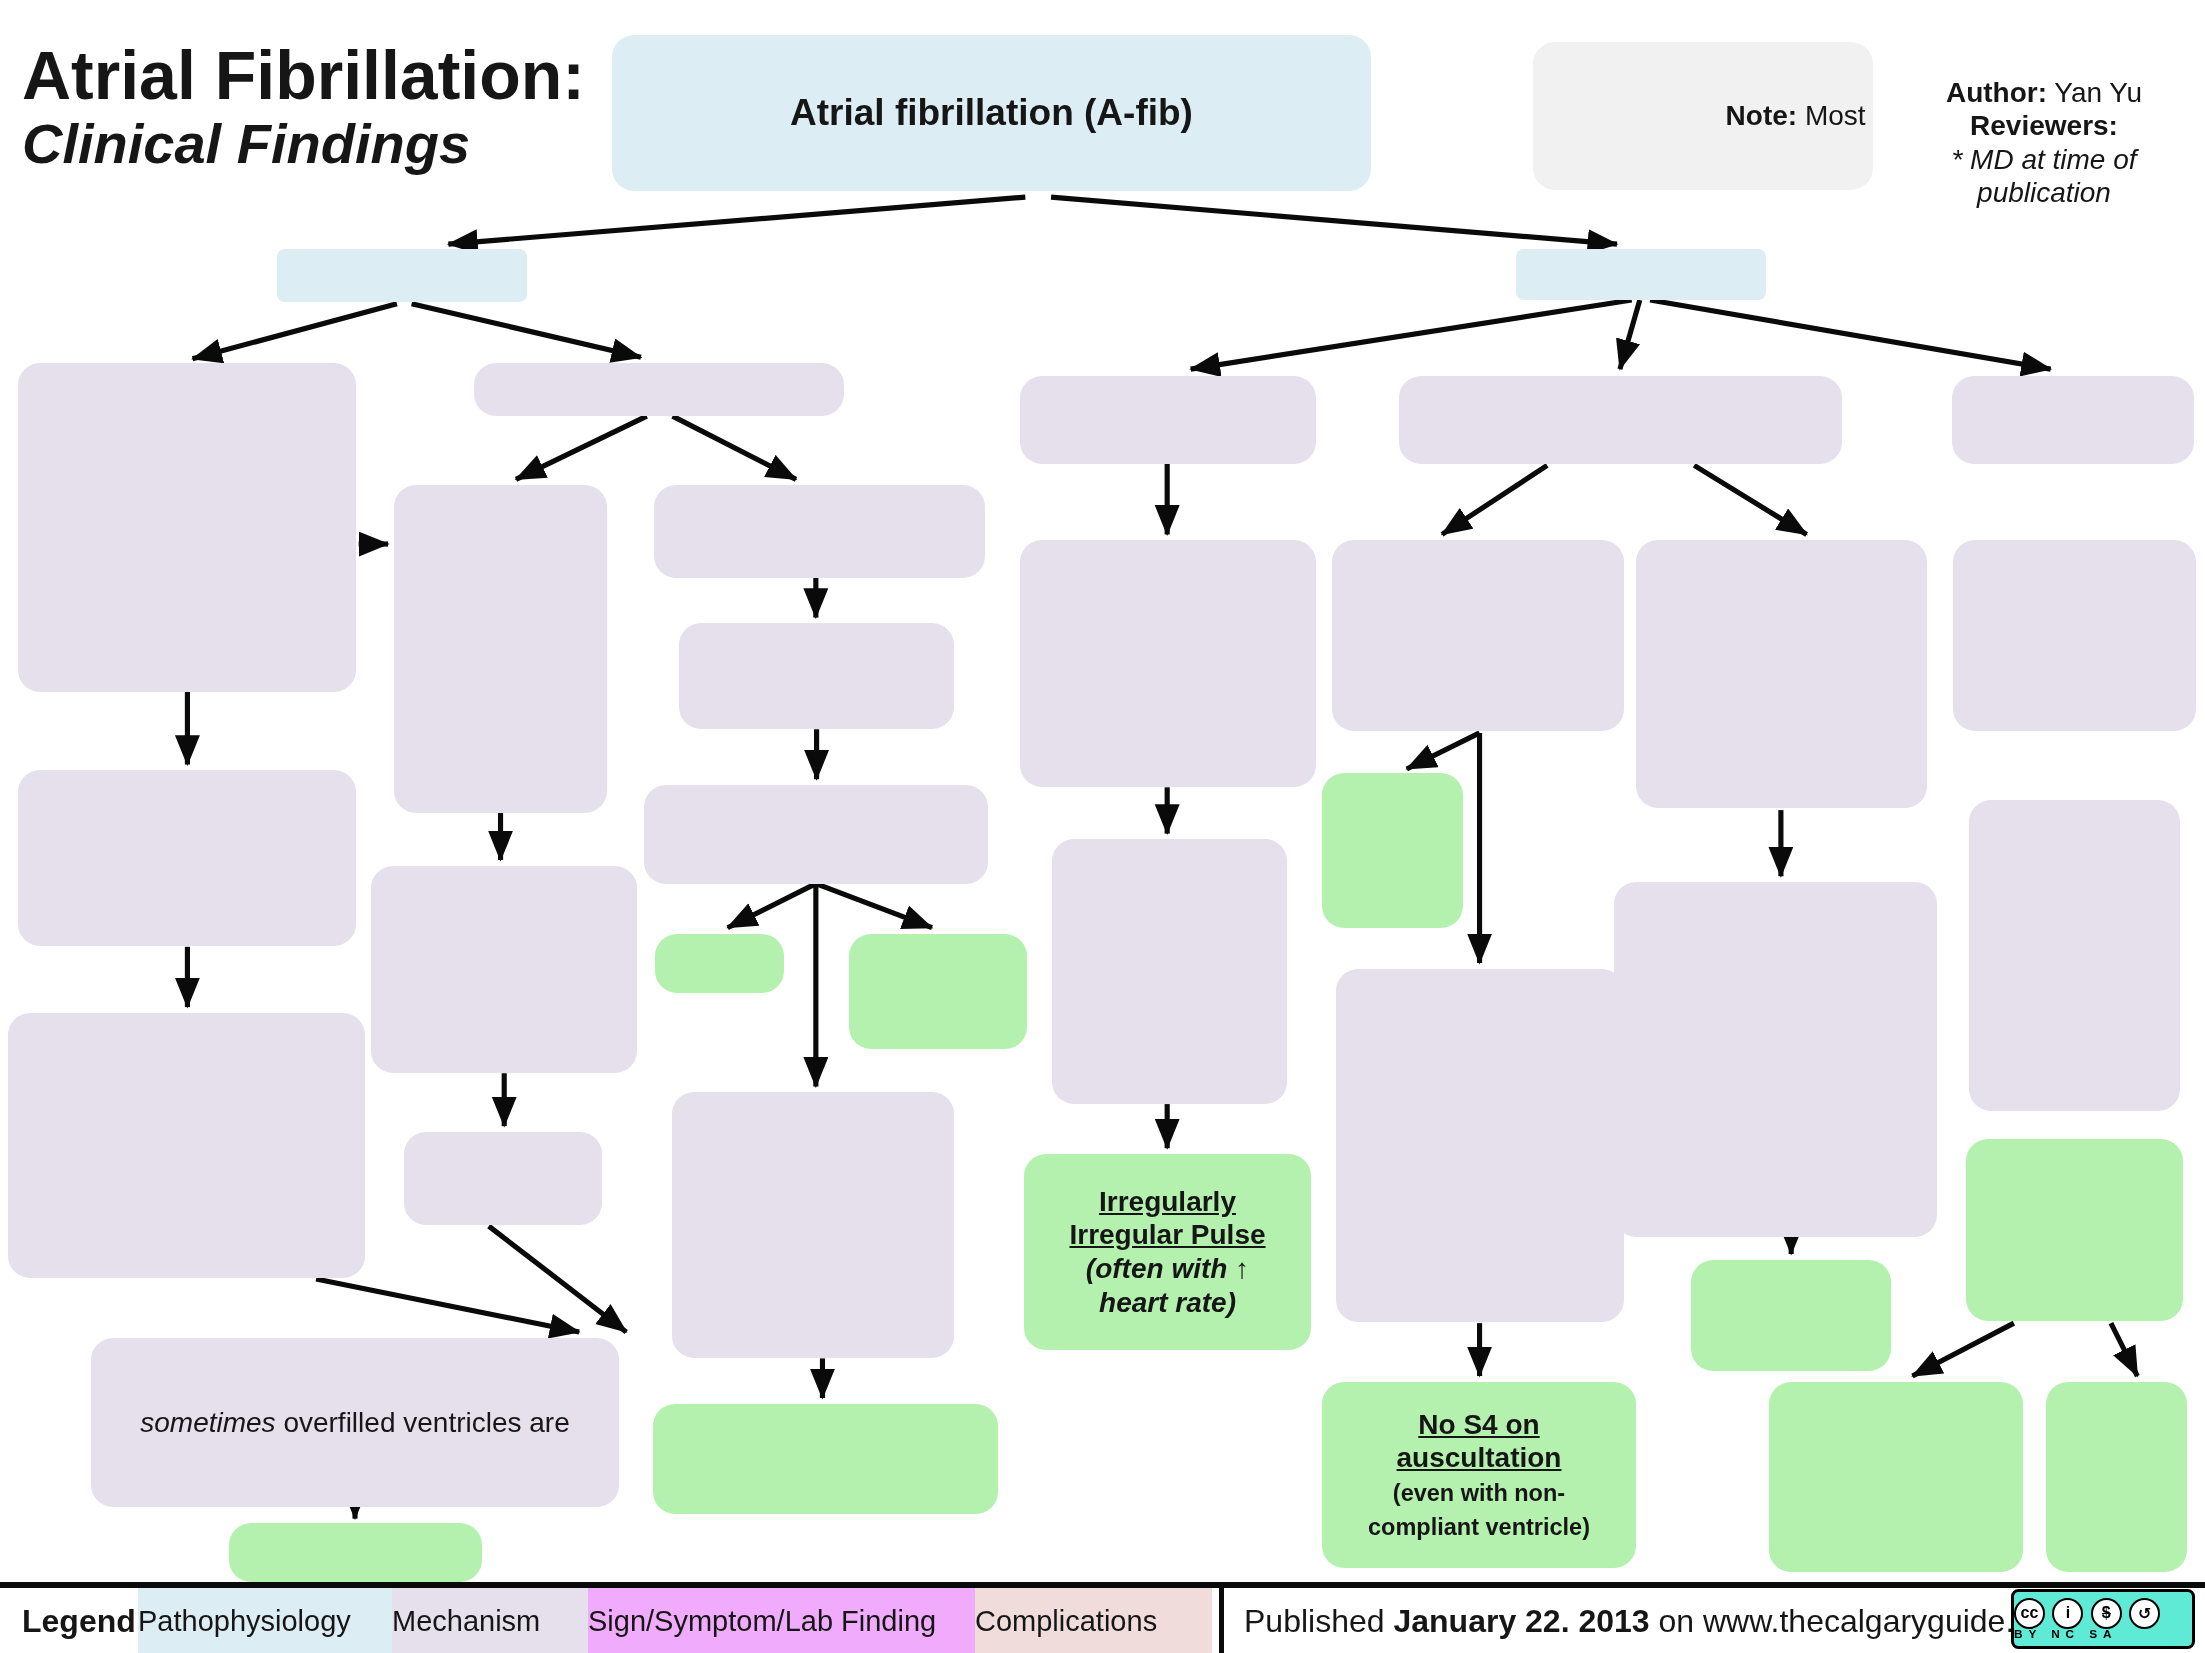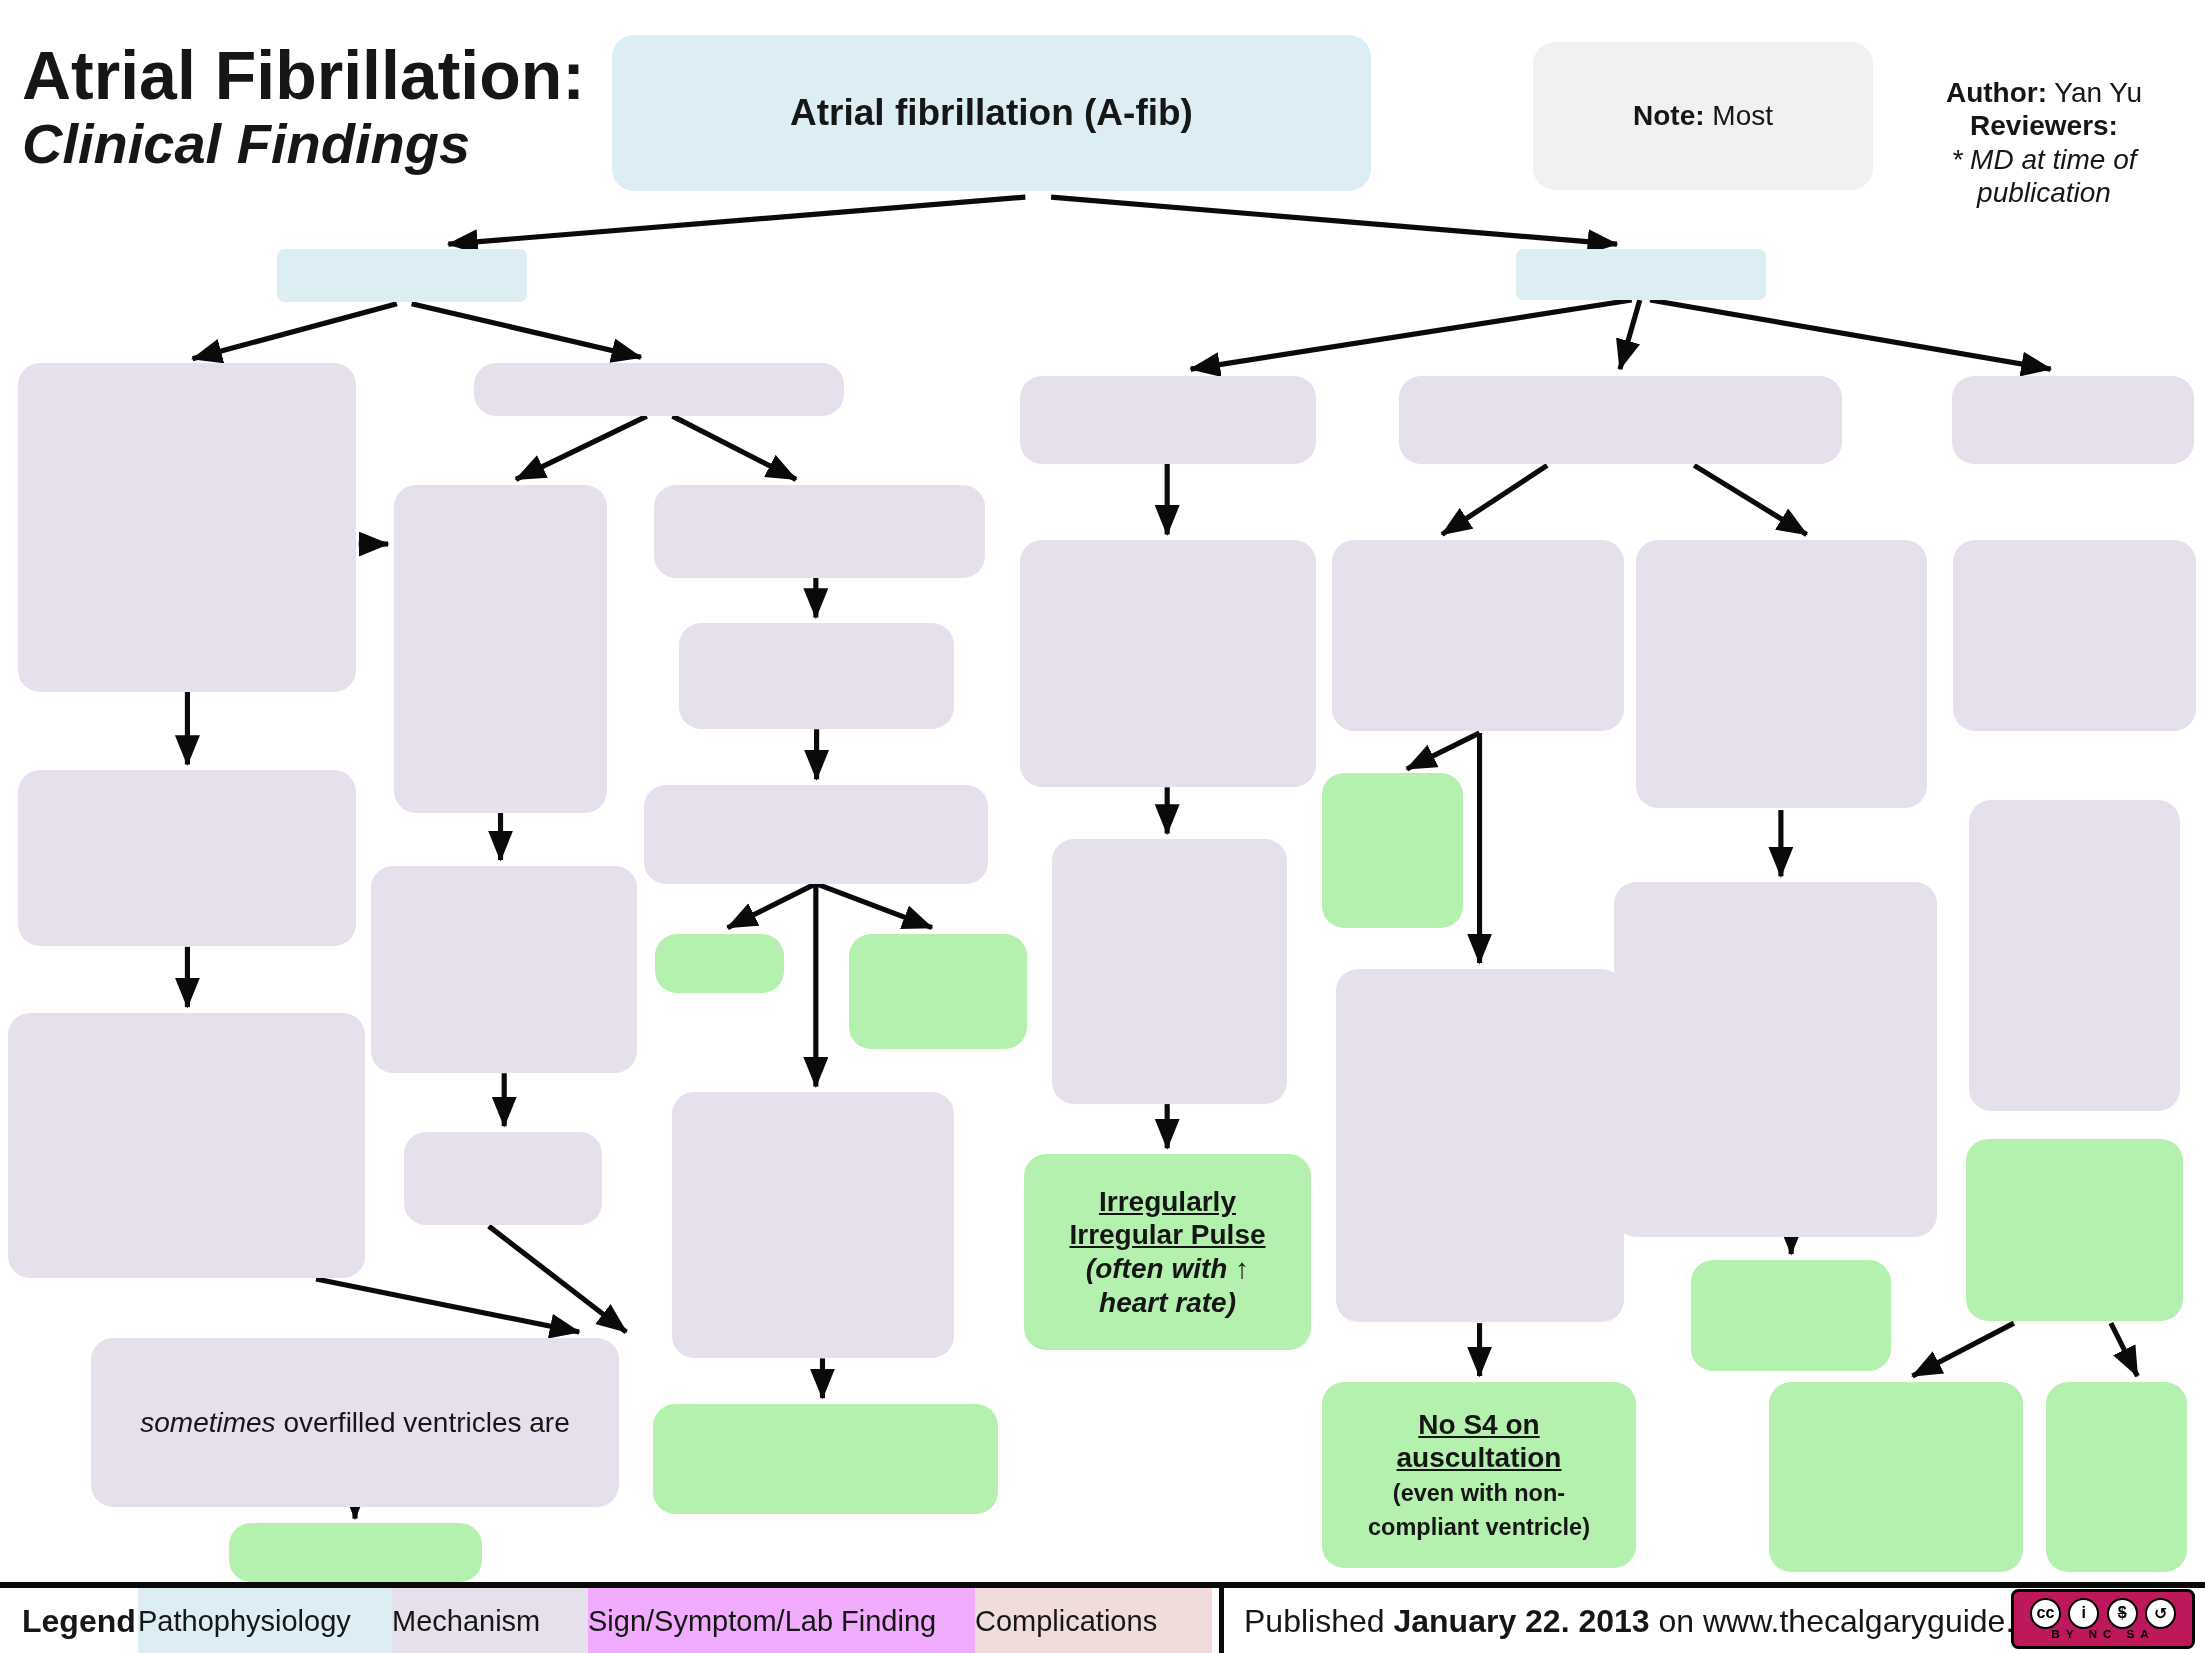--- a/index.html
+++ b/index.html
@@ -14,41 +14,41 @@
     display:flex;flex-direction:column;justify-content:center;align-items:center;
     text-align:center;font-size:28px;line-height:1.2;border-radius:22px;padding:5.9px 7.4px;
   }
   .ln{display:block;}
   .t-mech{background:#e5e0ec;}
   .t-patho{background:#dcedf4;}
   .t-sign{background:#b5f1ae;}
   .t-note{background:#f1f1f1;}
   .t-plain{background:transparent;}
   .t-header{background:#dcedf4;border-radius:7.4px;font-weight:700;font-size:34px;}
-  .a-left{align-items:center;text-align:left;}
+  .a-left{align-items:flex-end;text-align:left;}
   .a-right{align-items:center;text-align:right;}
   .s-n{font-weight:400;}
   .s-b{font-weight:700;}
   .s-bu{font-weight:700;text-decoration:underline;}
   .s-bi{font-weight:700;font-style:italic;}
   .s-i{font-style:italic;}
   .s-t{font-weight:700;font-size:37px;line-height:1.35;}
   .s-bs{font-weight:700;font-size:23.5px;}
   #title{position:absolute;left:22px;top:10.3px;z-index:2;}
   #title .l1{font-weight:700;font-size:68px;line-height:1.05;margin-top:30px;}
   #title .l2{font-weight:700;font-style:italic;font-size:56px;line-height:1.15;}
   #legend-line{position:absolute;left:0;top:1582px;width:2205px;height:5.9px;background:#0a0a0a;z-index:3;}
   #legend-label{position:absolute;left:22px;top:1588px;height:66px;line-height:66px;font-weight:700;font-size:32px;z-index:3;}
   .legend-cell{position:absolute;top:1588px;height:66px;line-height:66px;font-size:29px;z-index:3;}
   #legend-divider{position:absolute;left:1219px;top:1588px;width:5.1px;height:66px;background:#0a0a0a;z-index:3;}
   #published{position:absolute;left:1244px;top:1588px;height:66px;line-height:66px;font-size:32px;z-index:3;white-space:nowrap;}
   #cc-badge{
     position:absolute;left:2011px;top:1589px;width:184px;height:60px;z-index:3;
-    border:3.7px solid #000;border-radius:7.4px;background:#be185d;box-sizing:border-box;
-    display:flex;flex-direction:column;align-items:center;justify-content:center;
+    border:3.7px solid #000;border-radius:7.4px;background:#5eead4;box-sizing:border-box;
+    display:flex;flex-direction:column;justify-content:center;
   }
   #cc-circles{display:flex;gap:7.4px;align-items:center;}
   .cc-circle{
     width:31px;height:31px;border:2.9px solid #000;border-radius:50%;box-sizing:border-box;
     display:flex;align-items:center;justify-content:center;font-weight:700;font-size:16px;color:#000;background:#fff;
   }
   .cc-nc{text-decoration:line-through;}
   #cc-sub{font-size:11.8px;font-weight:700;letter-spacing:5.9px;color:#000;line-height:1;}
 </style>
 </head>

